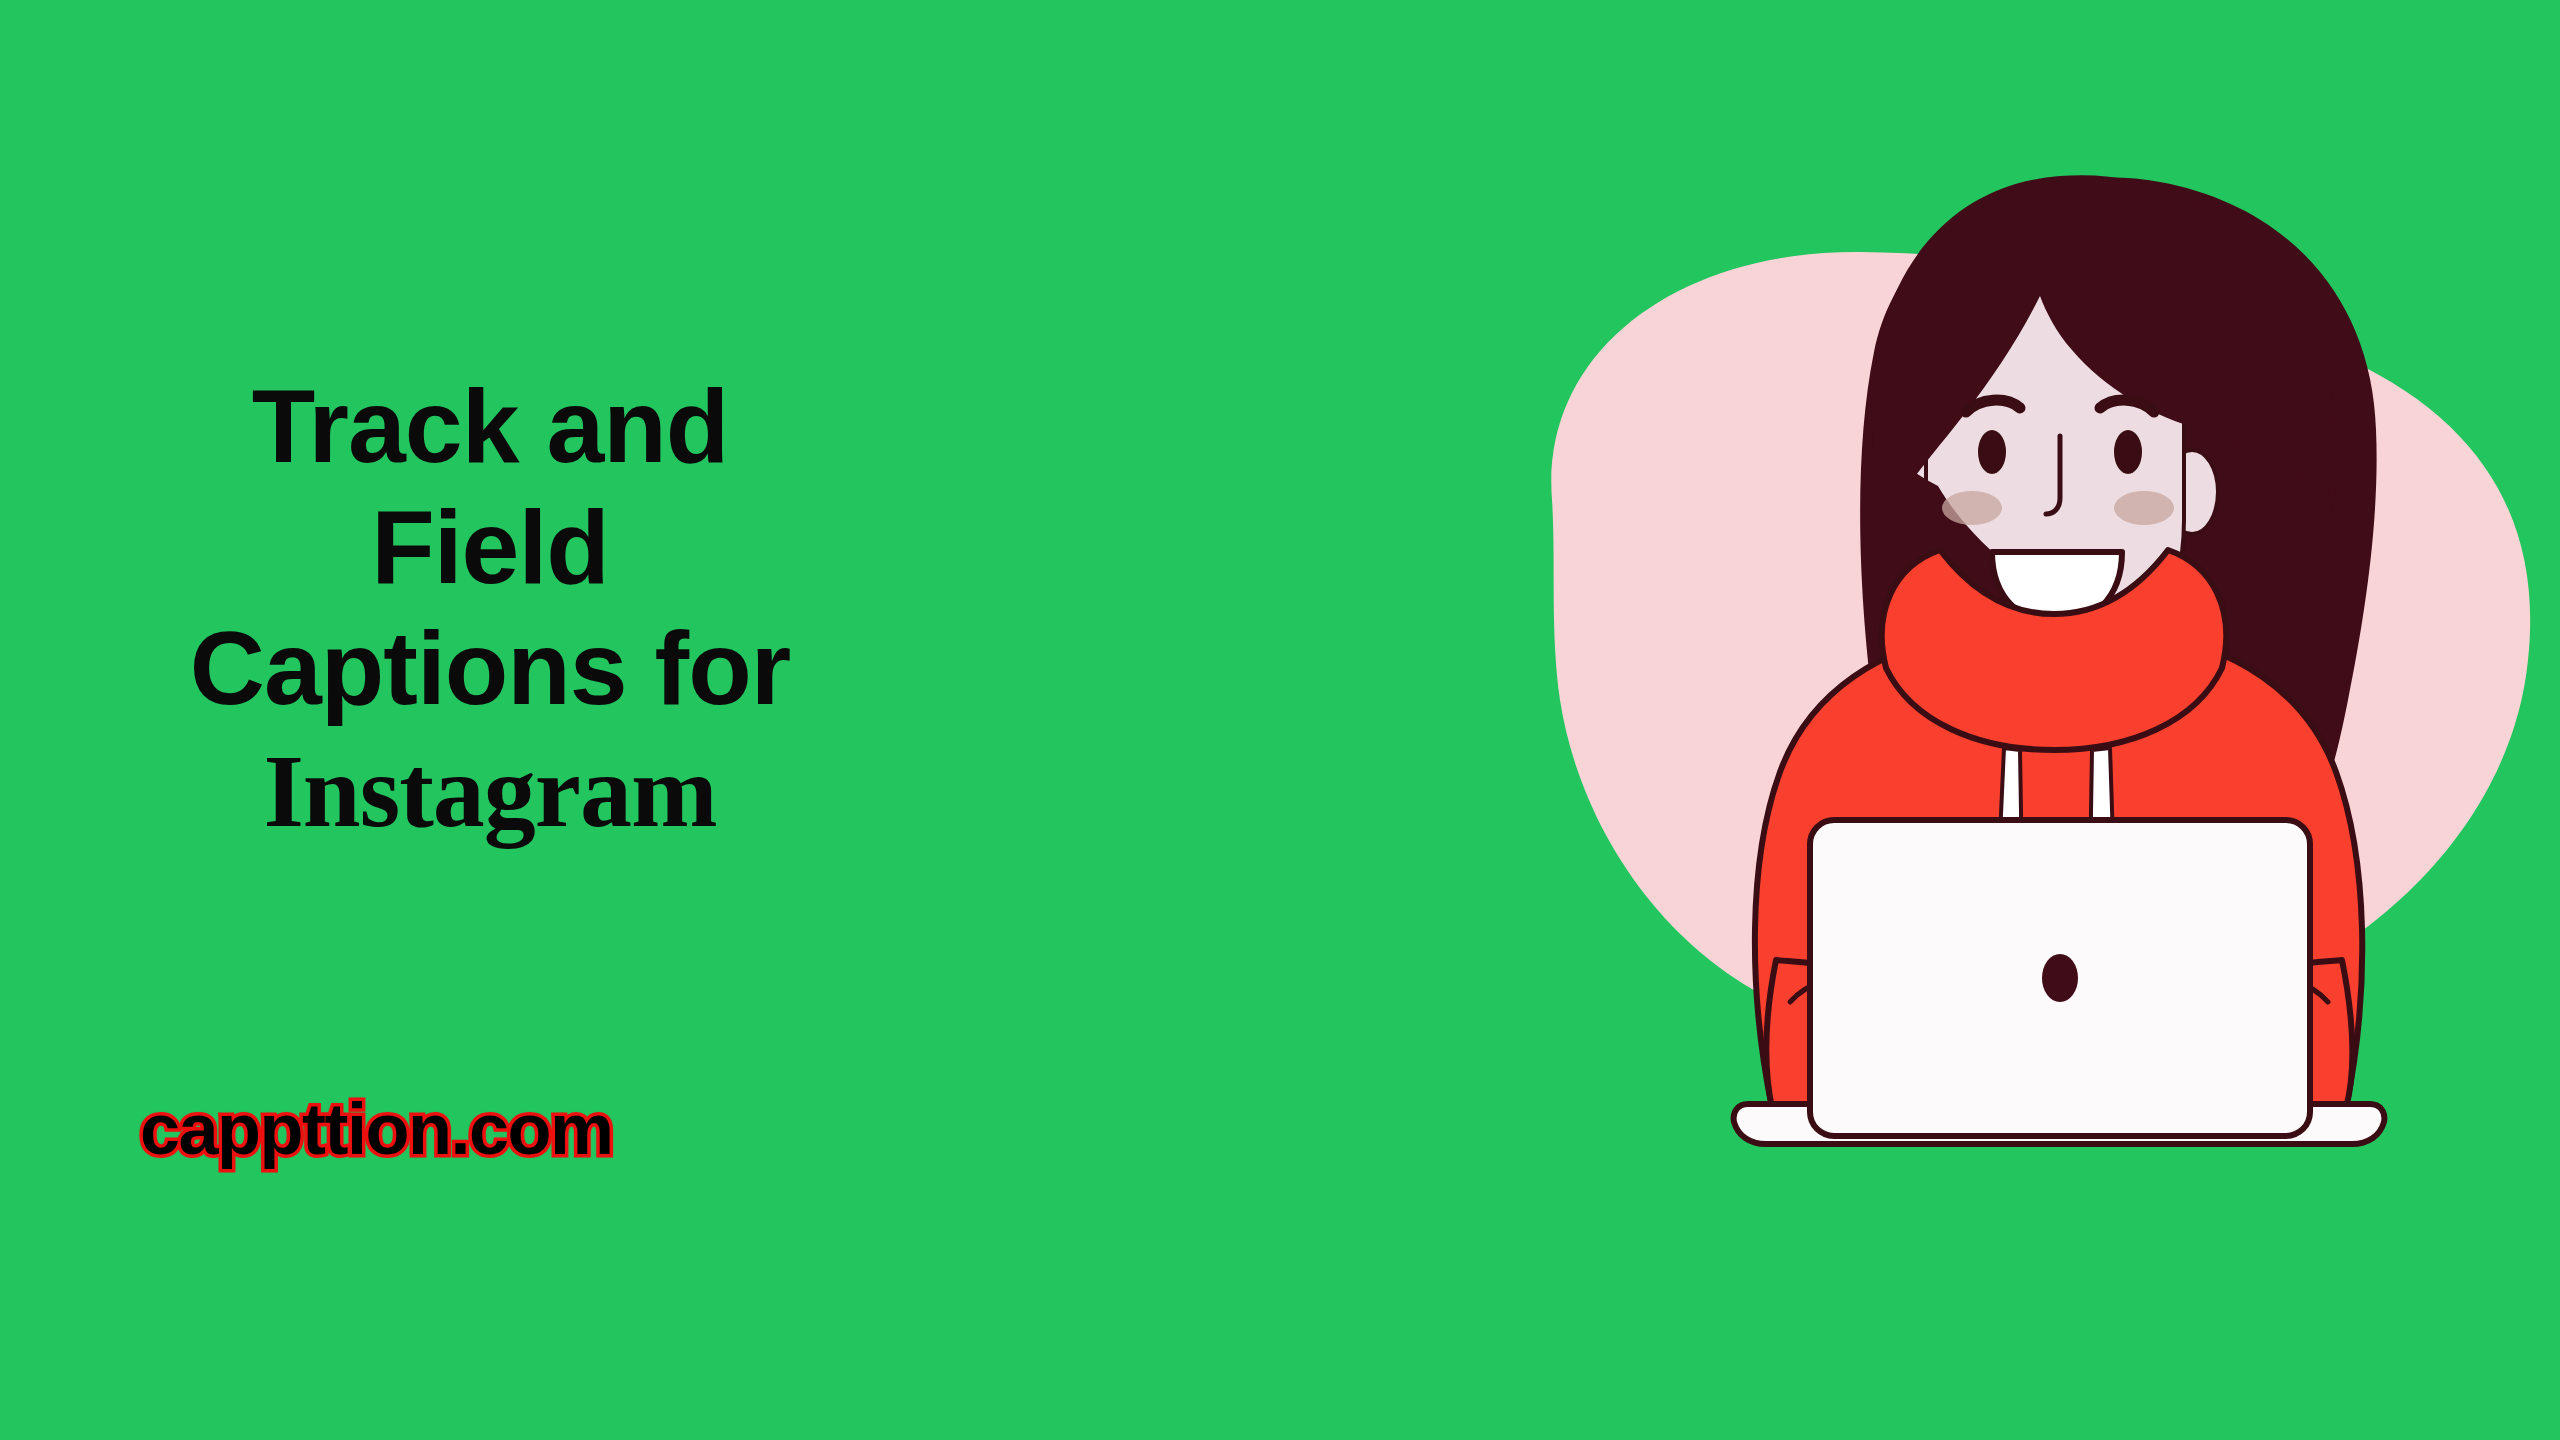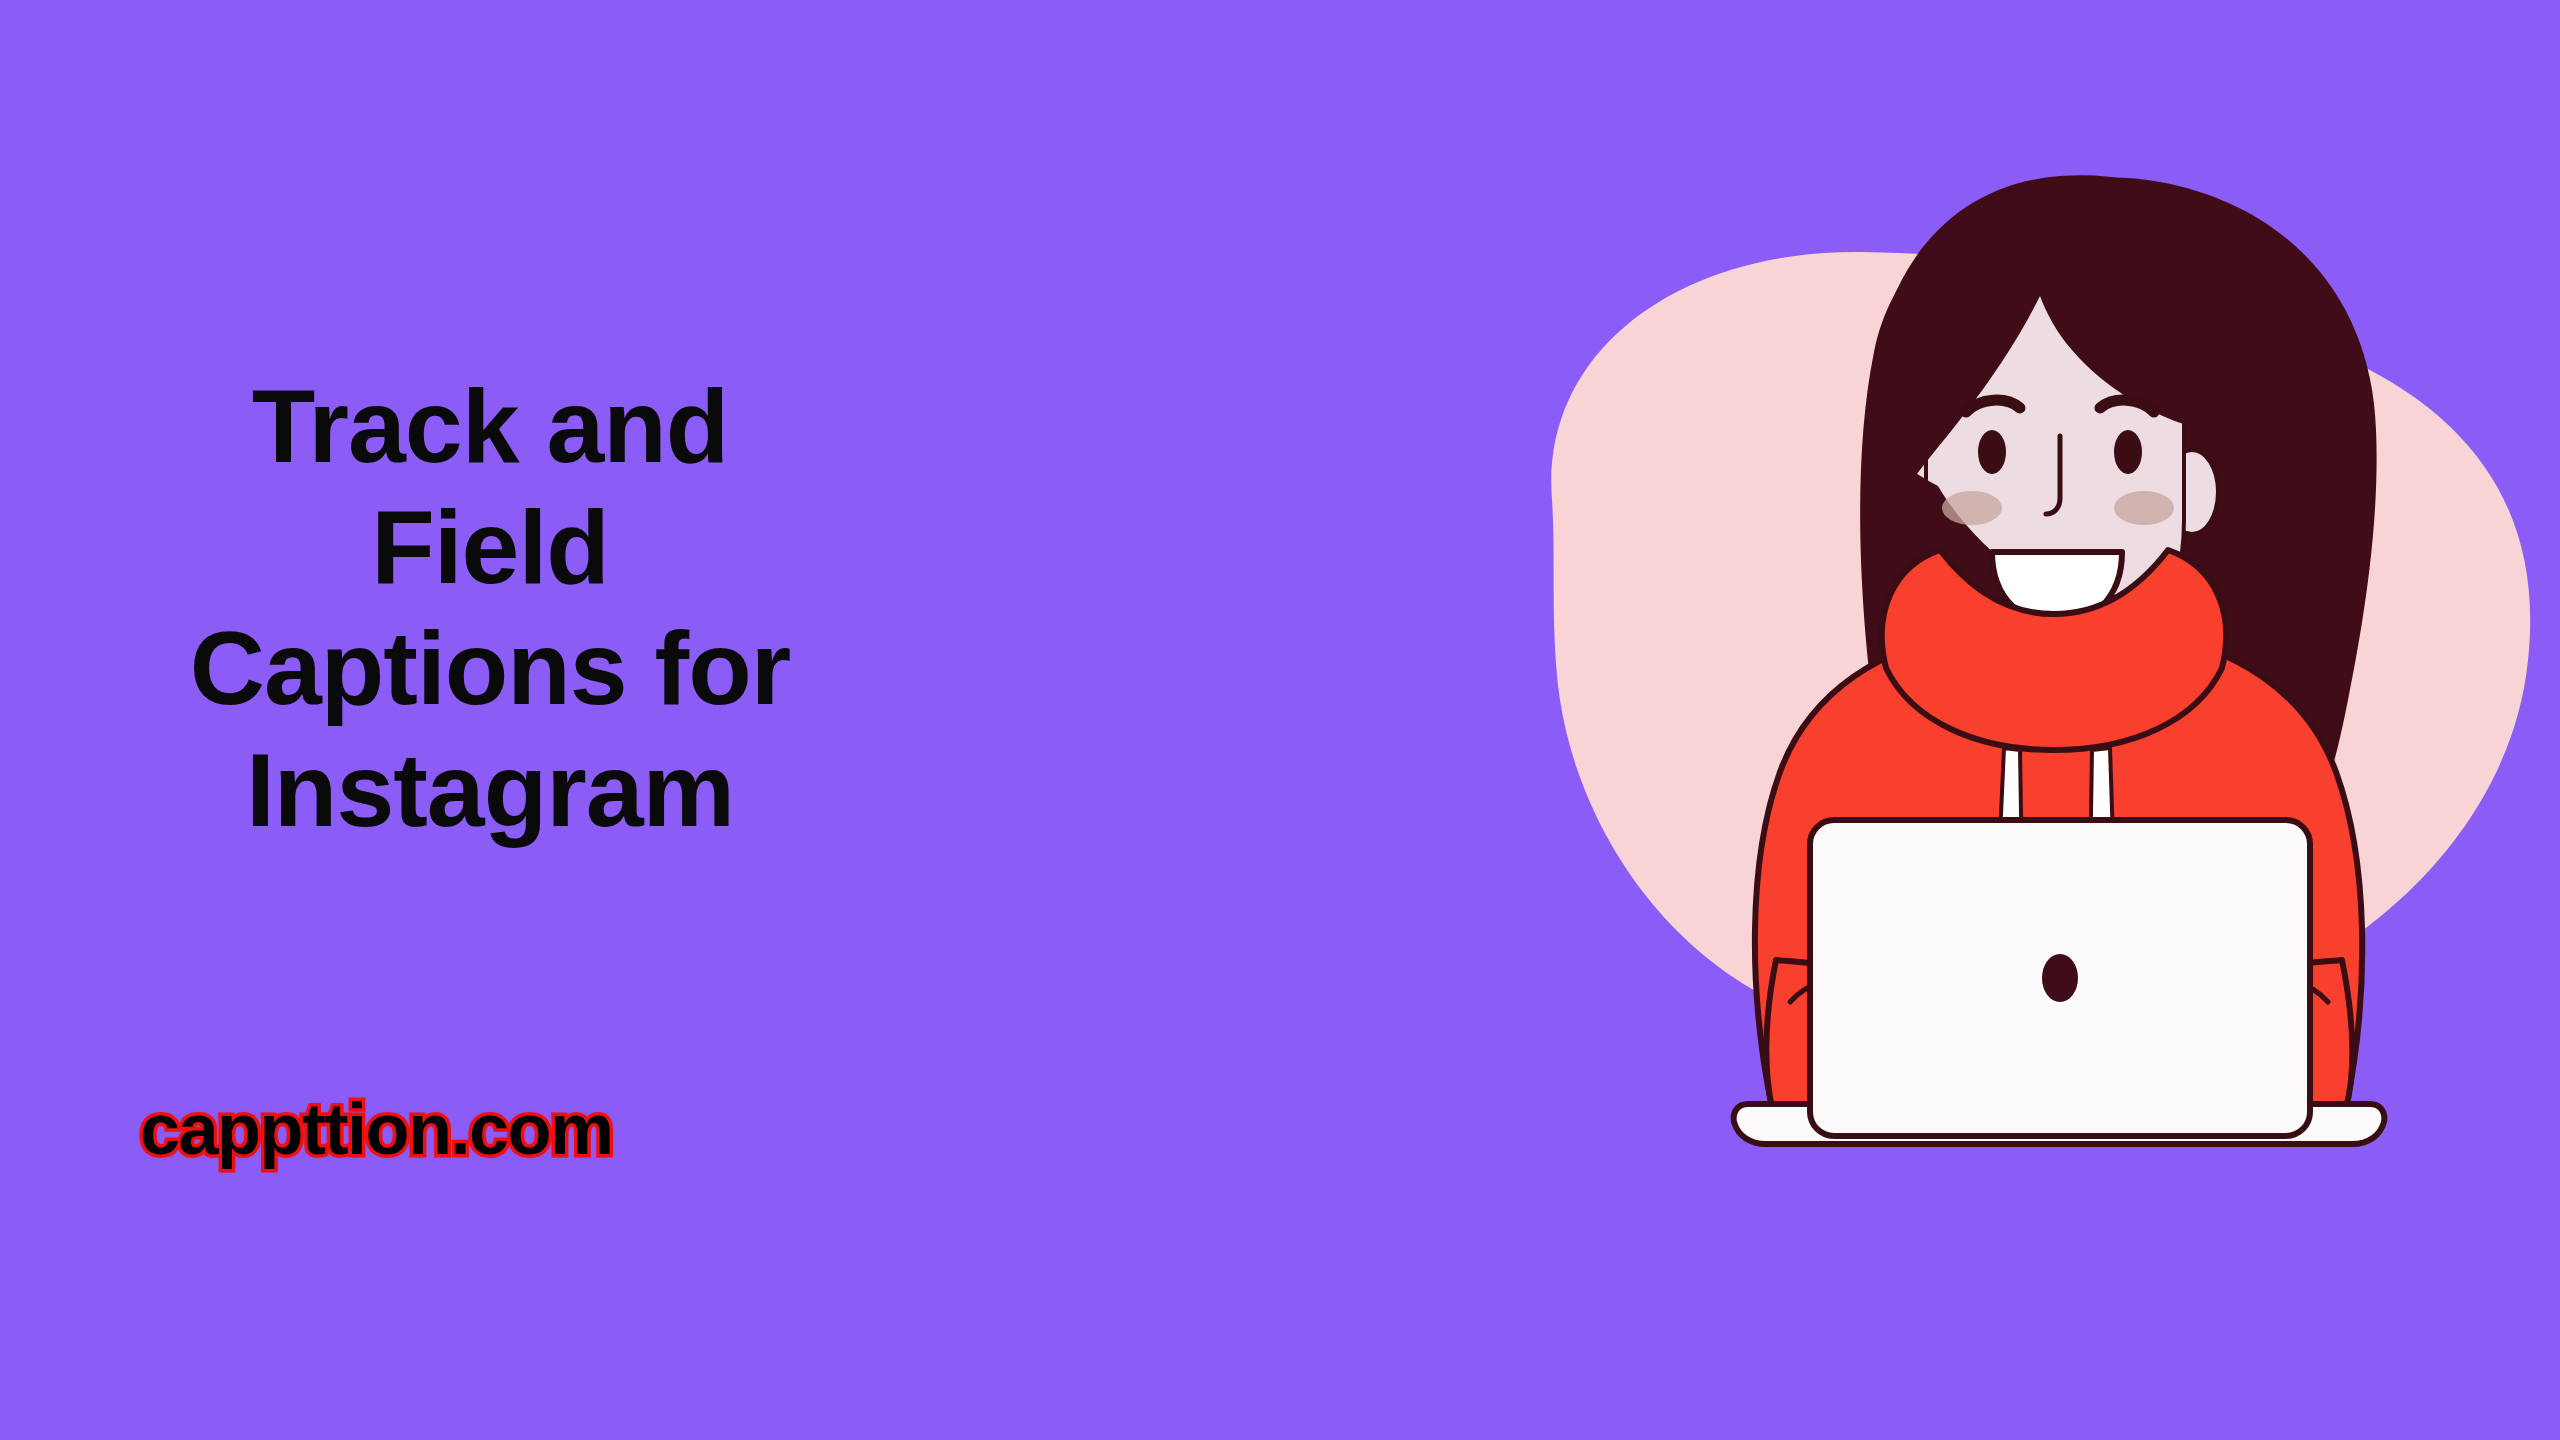--- a/index.html
+++ b/index.html
@@ -10,21 +10,21 @@
     width: 2560px;
     height: 1440px;
     overflow: hidden;
     font-family: "Liberation Sans", sans-serif;
   }
 
   .canvas {
     position: relative;
     width: 2560px;
     height: 1440px;
-    background: #8b5cf6;
+    background: #22c55e;
     overflow: hidden;
   }
 
   
   .headline-block {
     position: absolute;
     left: 140px;
     top: 372px;
     width: 700px;
     text-align: center;
@@ -32,21 +32,21 @@
   .headline-line {
     font-family: "Liberation Sans", sans-serif;
     font-weight: bold;
     font-size: 104px;
     line-height: 1.05;
     letter-spacing: -1px;
     color: #0a0a0a;
     white-space: nowrap;
     margin: 0 0 12px 0;
   }
-  .headline-line:last-child { margin-bottom: 0; }
+  .headline-line:last-child { margin-bottom: 0; font-family: Liberation Serif, serif; }
 
   
   .watermark {
     position: absolute;
     left: 140px;
     top: 1088px;
     width: 860px;
     text-align: left;
     font-family: "Liberation Sans", sans-serif;
     font-weight: bold;

